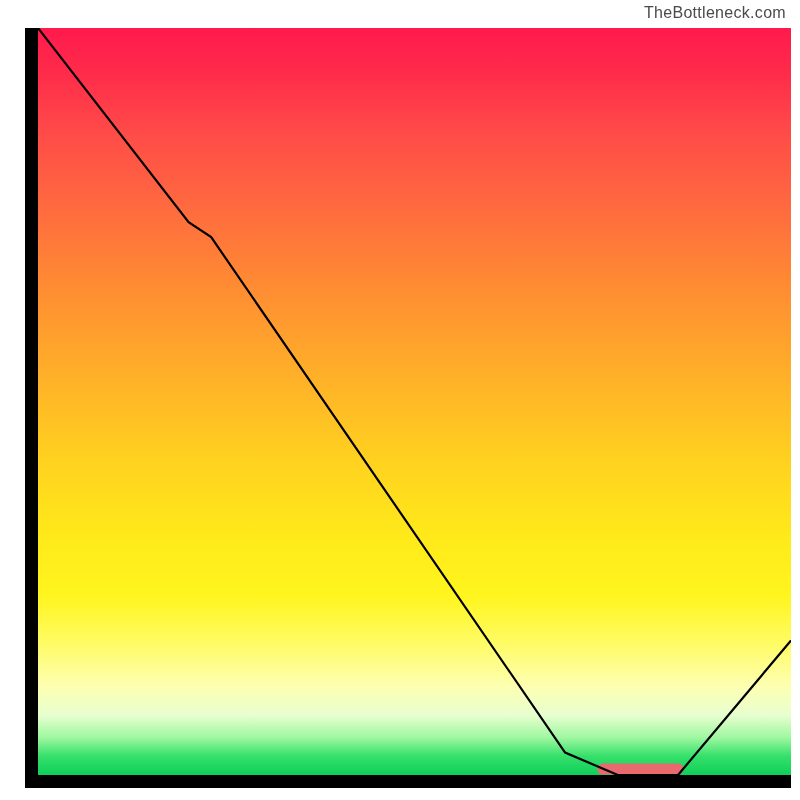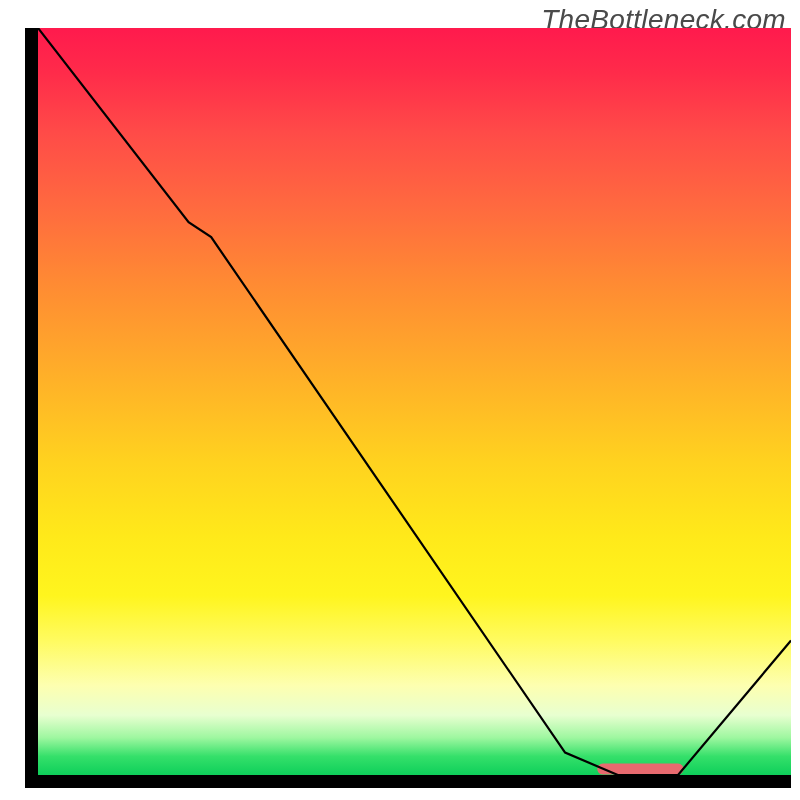--- a/index.html
+++ b/index.html
@@ -13,25 +13,24 @@
   }
   .wrap {
     position: relative;
     width: 800px;
     height: 800px;
   }
   .watermark {
     position: absolute;
     top: 4px;
     right: 14px;
-    font-size: 28px;
+    font-size: 16px;
     font-weight: 500;
     color: #4a4a4a;
     letter-spacing: 0.3px;
-    font-style: italic;
   }
   
   .axis-v {
     position: absolute;
     left: 25px;
     top: 28px;
     width: 13px;
     height: 760px;
     background: #000;
   }

